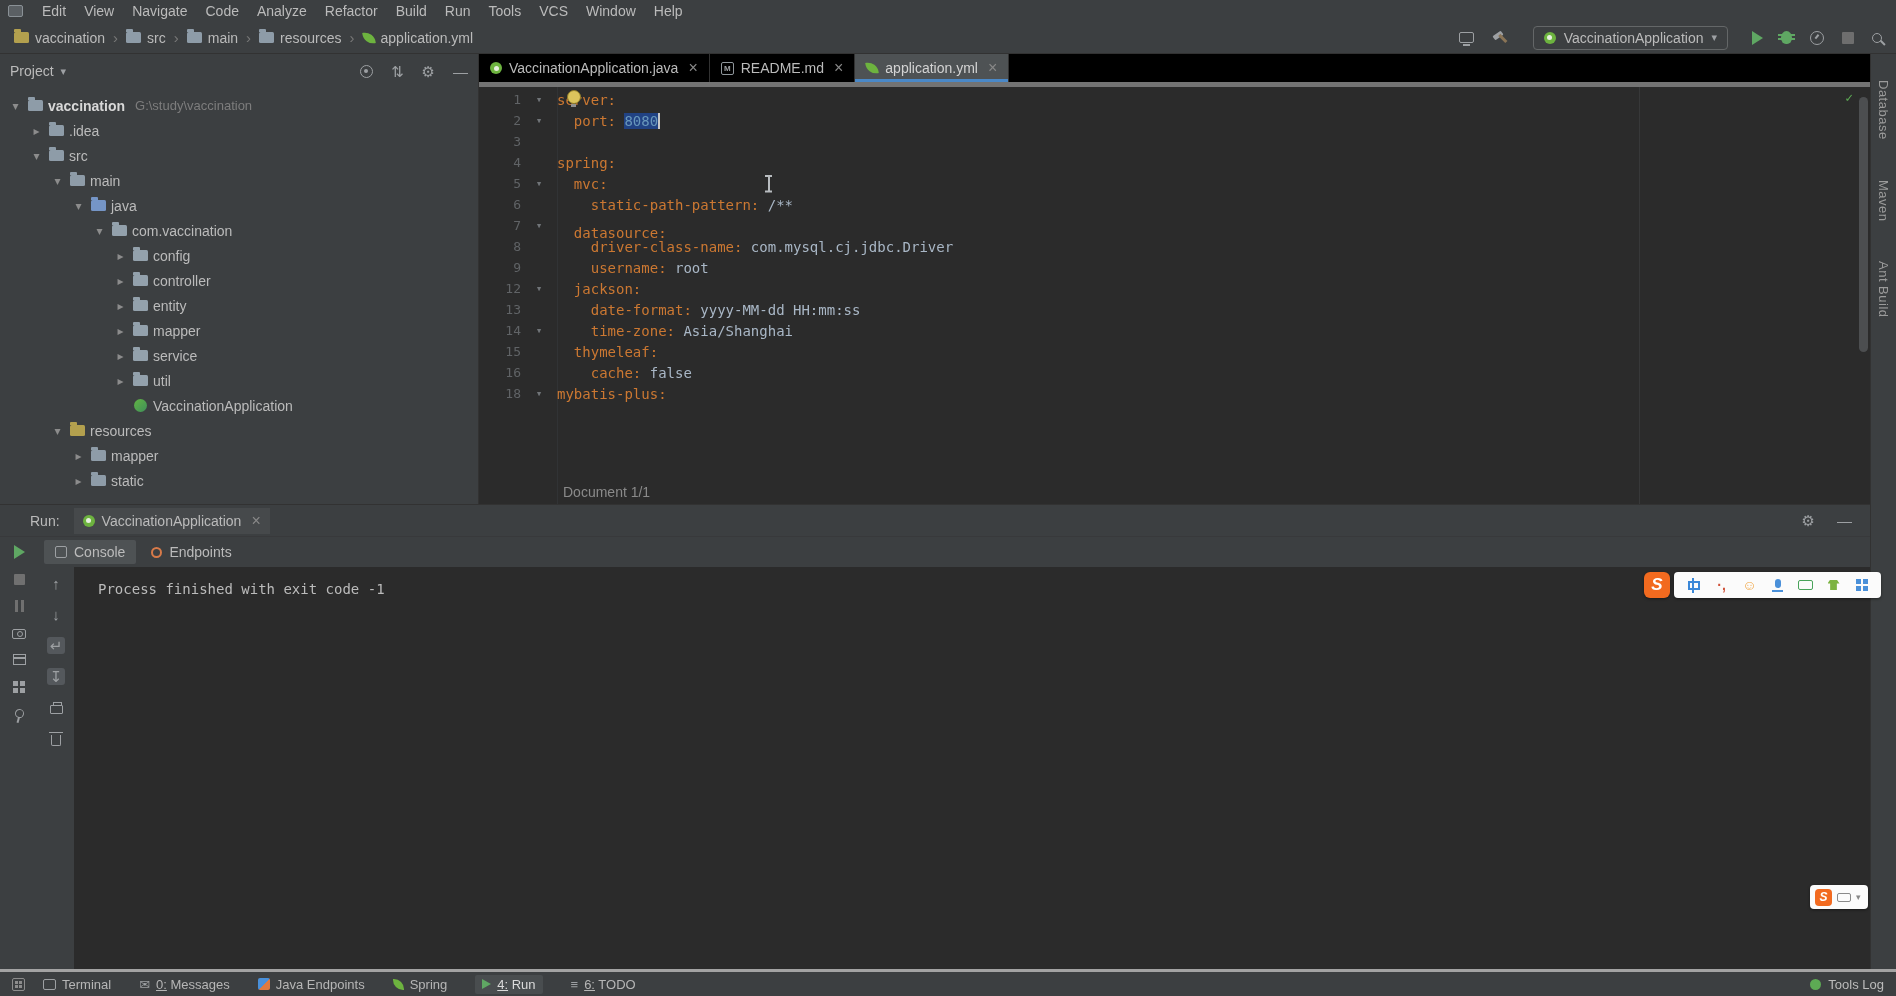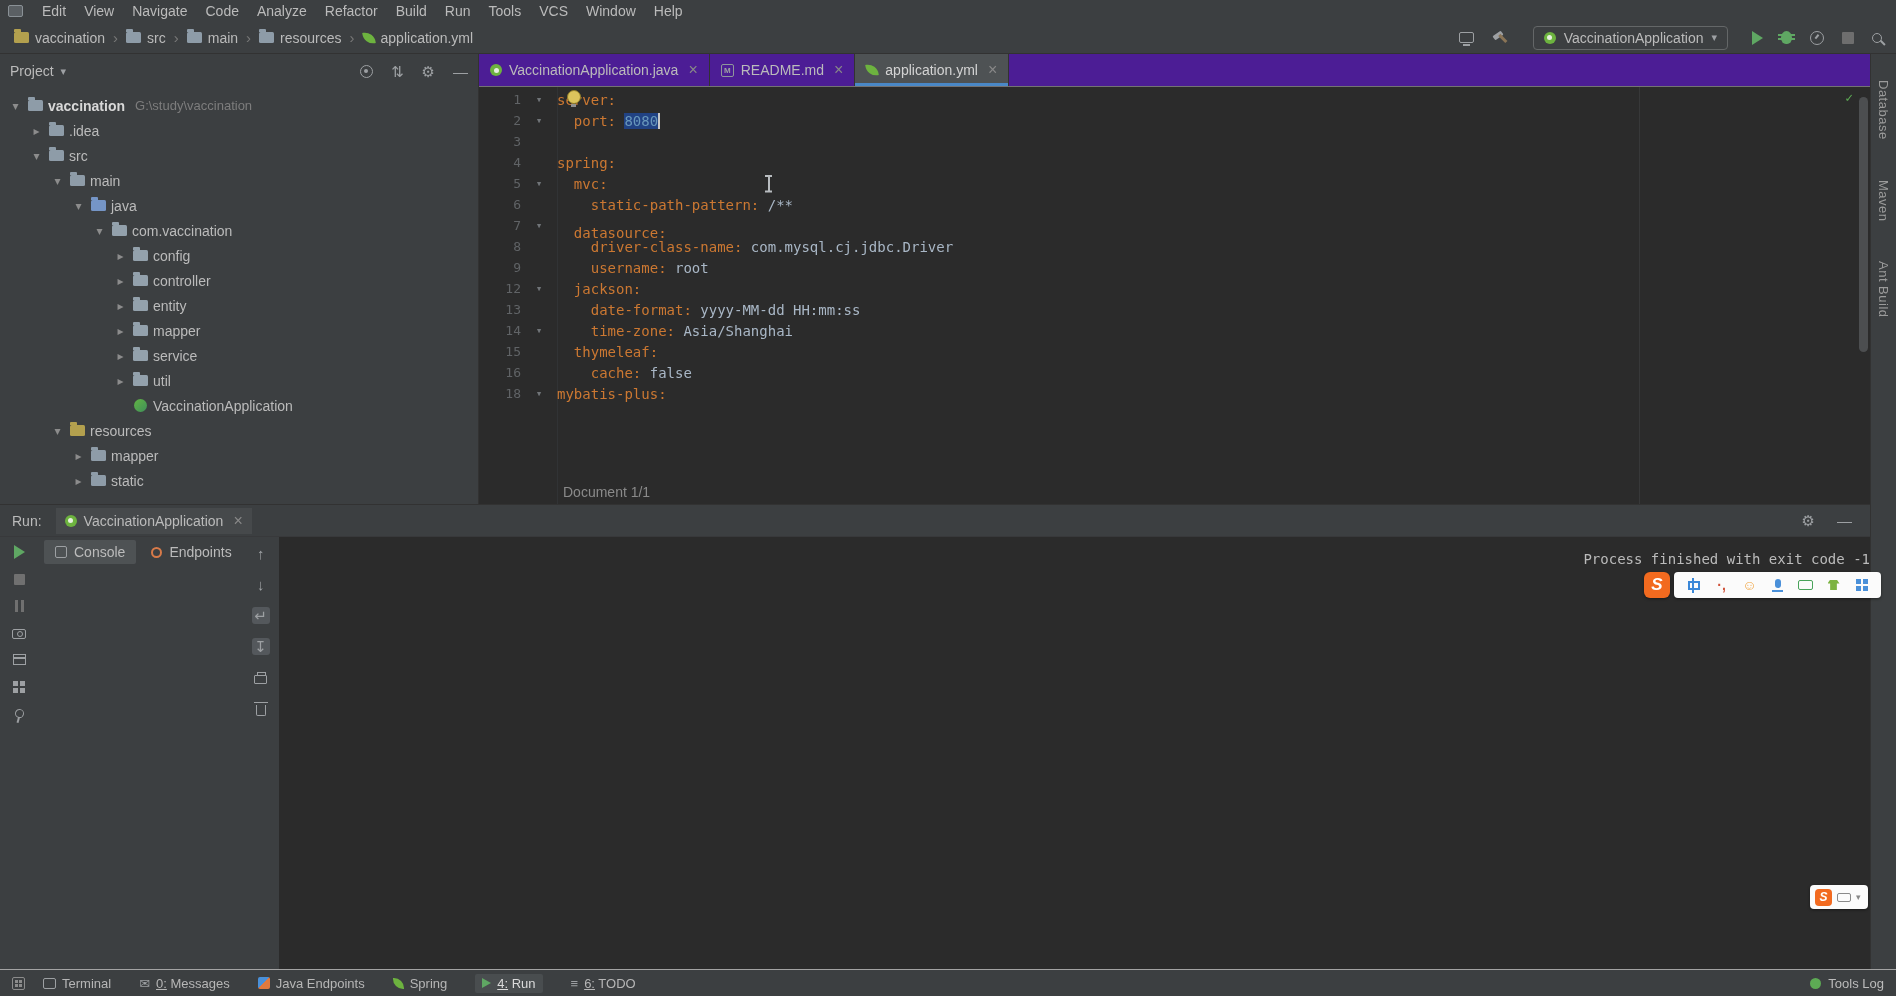--- a/index.html
+++ b/index.html
@@ -61,21 +61,21 @@
   .tree{flex:1;padding-top:5px;overflow:hidden;}
   .tree-row{height:25px;display:flex;align-items:center;white-space:nowrap;}
   .tree-chevron{width:19px;flex:none;text-align:center;color:#8c8c8c;font-size:12px;}
   .tree-icon{width:20px;flex:none;display:flex;justify-content:center;align-items:center;}
   .tree-label{margin-left:3px;}
   .tree-label.bold{font-weight:bold;color:#d8d8d8;}
   .tree-suffix{color:#7d7d7d;margin-left:10px;font-size:13px;}
 
   
   .editor-col{flex:1;display:flex;flex-direction:column;background:#2b2b2b;min-width:0;}
-  .tabs-bar{height:33px;flex:none;background:#4c1d95;display:flex;border-bottom:1px solid #737373;}
+  .tabs-bar{height:33px;flex:none;background:#000000;display:flex;border-bottom:5px solid #737373;}
   .ed-tab{display:flex;align-items:center;gap:7px;padding:0 11px;border-right:1px solid #323232;color:#bbb;}
   .ed-tab.active{background:#4e5254;box-shadow:inset 0 -3px 0 #4A88C7;color:#d3d3d3;}
   .md-shape{width:13px;height:13px;border:1px solid #8f969b;border-radius:2px;color:#9da0a3;font-size:8px;display:flex;align-items:center;justify-content:center;font-weight:bold;flex:none;}
   .tab-close{color:#888;font-size:16px;line-height:1;margin-left:3px;}
   .editor-body{flex:1;position:relative;font-family:"DejaVu Sans Mono","Liberation Mono",monospace;font-size:14px;cursor:text;overflow:hidden;}
   #code-lines{position:relative;padding-top:2px;z-index:1;}
   .code-line{display:flex;height:21px;align-items:center;}
   .ln{width:50px;flex:none;text-align:right;color:#606366;font-size:13px;padding-right:8px;}
   .fold-col{width:20px;flex:none;text-align:center;color:#707478;font-size:11px;}
   .code-text{white-space:pre;margin-left:8px;}
@@ -90,26 +90,26 @@
   .ed-check{position:absolute;top:3px;right:17px;color:#5dab54;font-size:13px;font-weight:bold;z-index:2;}
   .ed-scroll{position:absolute;right:0;top:0;bottom:0;width:13px;z-index:2;}
   .ed-thumb{position:absolute;left:2px;right:2px;top:10px;height:255px;background:#55585a;border-radius:6px;opacity:.8;}
   .doc-hint{position:absolute;left:84px;bottom:4px;color:#8a8a8a;font-size:14px;font-family:"Liberation Sans",sans-serif;z-index:2;}
   .ibeam{position:absolute;left:285px;top:88px;width:9px;height:17px;z-index:4;}
   .ibeam::before{content:'';position:absolute;left:4px;top:0;bottom:0;width:1.5px;background:#b8bcbf;}
   .ibeam::after{content:'';position:absolute;left:1px;right:1px;top:0;height:1.5px;background:#b8bcbf;box-shadow:0 15.5px 0 #b8bcbf;}
 
   
   .run-panel{flex:1;display:flex;flex-direction:column;background:#3c3f41;border-top:1px solid #323232;min-height:0;}
-  .run-header{height:32px;flex:none;display:flex;align-items:center;padding-left:12px;border-bottom:1px solid #38393b;}
+  .run-header{height:32px;flex:none;display:flex;align-items:center;padding-left:30px;border-bottom:1px solid #38393b;}
   .run-tab{display:flex;align-items:center;gap:7px;background:#46494b;padding:5px 9px;margin-left:14px;}
   .rh-icons{margin-left:auto;display:flex;gap:22px;padding-right:18px;align-items:center;}
   .run-body{flex:1;display:flex;min-height:0;}
   .rb-col1{width:38px;flex:none;display:flex;flex-direction:column;align-items:center;padding-top:8px;gap:15px;}
-  .rb-right{flex:1;display:flex;flex-direction:row;min-width:0;text-align:right;}
+  .rb-right{flex:1;display:flex;flex-direction:column;min-width:0;}
   .rb-tabs{height:30px;flex:none;display:flex;align-items:center;gap:4px;padding-left:6px;}
   .view-tab{display:flex;align-items:center;gap:7px;padding:4px 11px;color:#bbb;}
   .view-tab.active{background:#4e5254;border-radius:2px;}
   .console-ic{width:12px;height:12px;border:1.5px solid #9da0a3;border-radius:2px;display:inline-block;}
   .endpoints-ic{width:11px;height:11px;border-radius:50%;border:2px solid #D77A49;display:inline-block;}
   .rb-lower{flex:1;display:flex;min-height:0;}
   .rb-col2{width:36px;flex:none;display:flex;flex-direction:column;align-items:center;padding-top:8px;gap:14px;}
   .console{flex:1;background:#2b2b2b;position:relative;padding:14px 0 0 24px;font-family:"DejaVu Sans Mono","Liberation Mono",monospace;font-size:14px;color:#bbbbbb;}
 
   .rt-ic{display:inline-block;}
@@ -128,21 +128,21 @@
   .ic-print{width:13px;height:9px;border:1.5px solid #9da0a3;border-radius:1px;position:relative;margin-top:4px;}
   .ic-print::before{content:'';position:absolute;left:2px;top:-4px;width:7px;height:3px;border:1.5px solid #9da0a3;border-bottom:none;}
   .ic-trash{width:10px;height:11px;border:1.5px solid #9da0a3;border-top:none;border-radius:0 0 2px 2px;position:relative;margin-top:3px;}
   .ic-trash::before{content:'';position:absolute;top:-3px;left:-3px;right:-3px;height:1.5px;background:#9da0a3;}
 
   
   .right-stripe{width:26px;flex:none;background:#3c3f41;border-left:1px solid #323232;display:flex;flex-direction:column;align-items:center;padding-top:26px;gap:40px;}
   .stripe-label{writing-mode:vertical-rl;font-size:13px;color:#9b9b9b;letter-spacing:.5px;white-space:nowrap;}
 
   
-  .bottom-stripe{height:27px;flex:none;background:#3c3f41;border-top:1px solid #a3a3a3;display:flex;align-items:center;padding:0 12px;font-size:13px;}
+  .bottom-stripe{height:27px;flex:none;background:#3c3f41;border-top:3px solid #a3a3a3;display:flex;align-items:center;padding:0 12px;font-size:13px;}
   .ic-switcher{width:13px;height:13px;border:1.5px solid #8c8c8c;border-radius:2px;position:relative;display:inline-block;flex:none;}
   .ic-switcher::after{content:'';position:absolute;left:2px;top:2px;width:3px;height:3px;background:#8c8c8c;box-shadow:4px 0 0 #8c8c8c,0 4px 0 #8c8c8c,4px 4px 0 #8c8c8c;}
   #bottom-items{display:flex;align-items:center;gap:28px;margin-left:18px;}
   .bb-item{display:flex;align-items:center;gap:6px;color:#b6b6b6;}
   .bb-item.active{color:#dadada;background:#494d4f;padding:2px 7px;border-radius:2px;}
   .bbic{display:inline-flex;align-items:center;justify-content:center;color:#9da0a3;font-size:13px;line-height:1;}
   .bbic-terminal{width:13px;height:11px;border:1.5px solid #9da0a3;border-radius:2px;}
   .bbic-javaee{width:12px;height:12px;background:linear-gradient(135deg,#4a90d9 50%,#e07a3f 50%);border-radius:2px;}
   .bbic-spring{width:11px;height:11px;background:#6DB33F;border-radius:0 10px 0 10px;}
   .bbic-run{width:0;height:0;border-left:9px solid #5fa763;border-top:5.5px solid transparent;border-bottom:5.5px solid transparent;}

